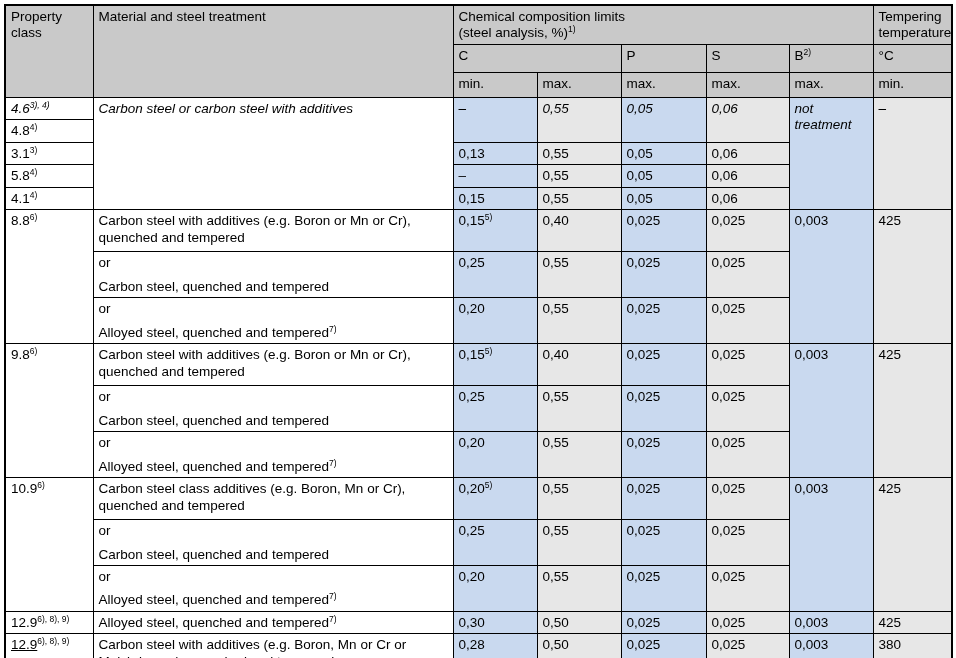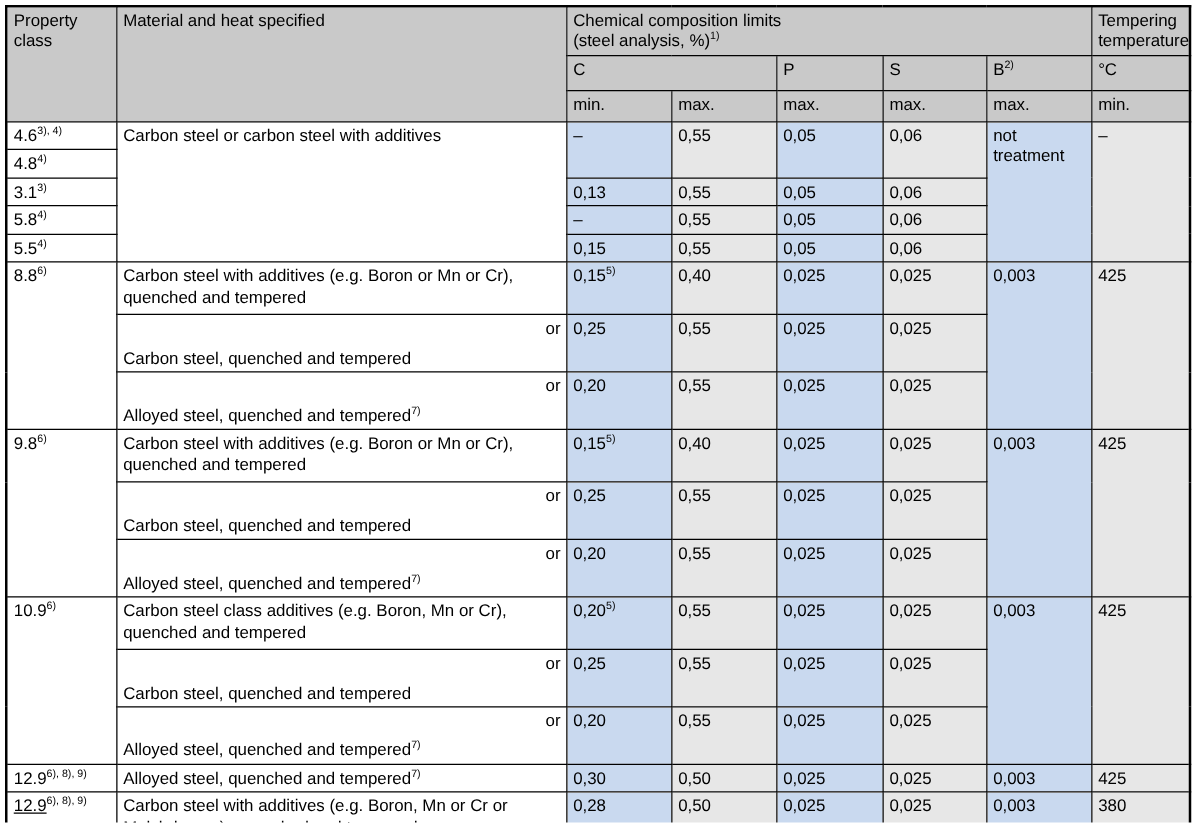--- a/index.html
+++ b/index.html
@@ -26,45 +26,45 @@
     text-align:left;
     font-weight:normal;
     padding:3px 4px 2px 5px;
     overflow:hidden;
   }
   thead th{background:var(--header-bg);}
   td{background:#ffffff;}
   td.blue{background:var(--blue-cell);}
   td.gray{background:var(--gray-cell);}
   sup{font-size:8.5px;line-height:0;vertical-align:super;letter-spacing:0;}
-  .or-line{margin-bottom:7px;text-align:right;}
+  .or-line{margin-bottom:7px;}
   .ul{text-decoration:underline;}
   tr.rh1{height:38px;} tr.rh2{height:28px;} tr.rh3{height:25px;}
-  tr.rs{height:20px;} tr.rs1{height:22px;}
+  tr.rs{height:20px;} tr.rs1{height:22px;font-style:italic;}
   tr.rd{height:42px;margin-top:48px;}
   tr.r129a{height:22px;} tr.r129b{height:40px;}
 </style>
 </head>
 <body>
 
 <table>
   <colgroup>
     <col style="width:88px">
       <col style="width:360px">
       <col style="width:84px">
       <col style="width:84px">
     <col style="width:85px">
       <col style="width:83px">
       <col style="width:84px">
       <col style="width:79px">
   </colgroup>
   <thead>
     <tr class="rh1">
       <th rowspan="3">Property class</th>
-      <th rowspan="3">Material and heat specified</th>
+      <th rowspan="3">Material and steel treatment</th>
       <th colspan="5"><span>Chemical composition limits</span><br><span>(steel analysis, %)</span><sup>1)</sup></th>
       <th>Tempering temperature</th>
     </tr>
     <tr class="rh2">
       <th colspan="2">C</th>
       <th>P</th>
       <th>S</th>
       <th><span>B</span><sup>2)</sup></th>
       <th>°C</th>
     </tr>
@@ -100,21 +100,21 @@
       <td class="gray">0,06</td>
     </tr>
     <tr class="rs">
       <td><span>5.8</span><sup>4)</sup></td>
       <td class="blue">–</td>
       <td class="gray">0,55</td>
       <td class="blue">0,05</td>
       <td class="gray">0,06</td>
     </tr>
     <tr class="rs">
-      <td><span>5.5</span><sup>4)</sup></td>
+      <td><span>4.1</span><sup>4)</sup></td>
       <td class="blue">0,15</td>
       <td class="gray">0,55</td>
       <td class="blue">0,05</td>
       <td class="gray">0,06</td>
     </tr>
 
     <tr class="rd">
       <td rowspan="3"><span>8.8</span><sup>6)</sup></td>
       <td>Carbon steel with additives (e.g. Boron or Mn or Cr), quenched and tempered</td>
       <td class="blue"><span>0,15</span><sup>5)</sup></td>

